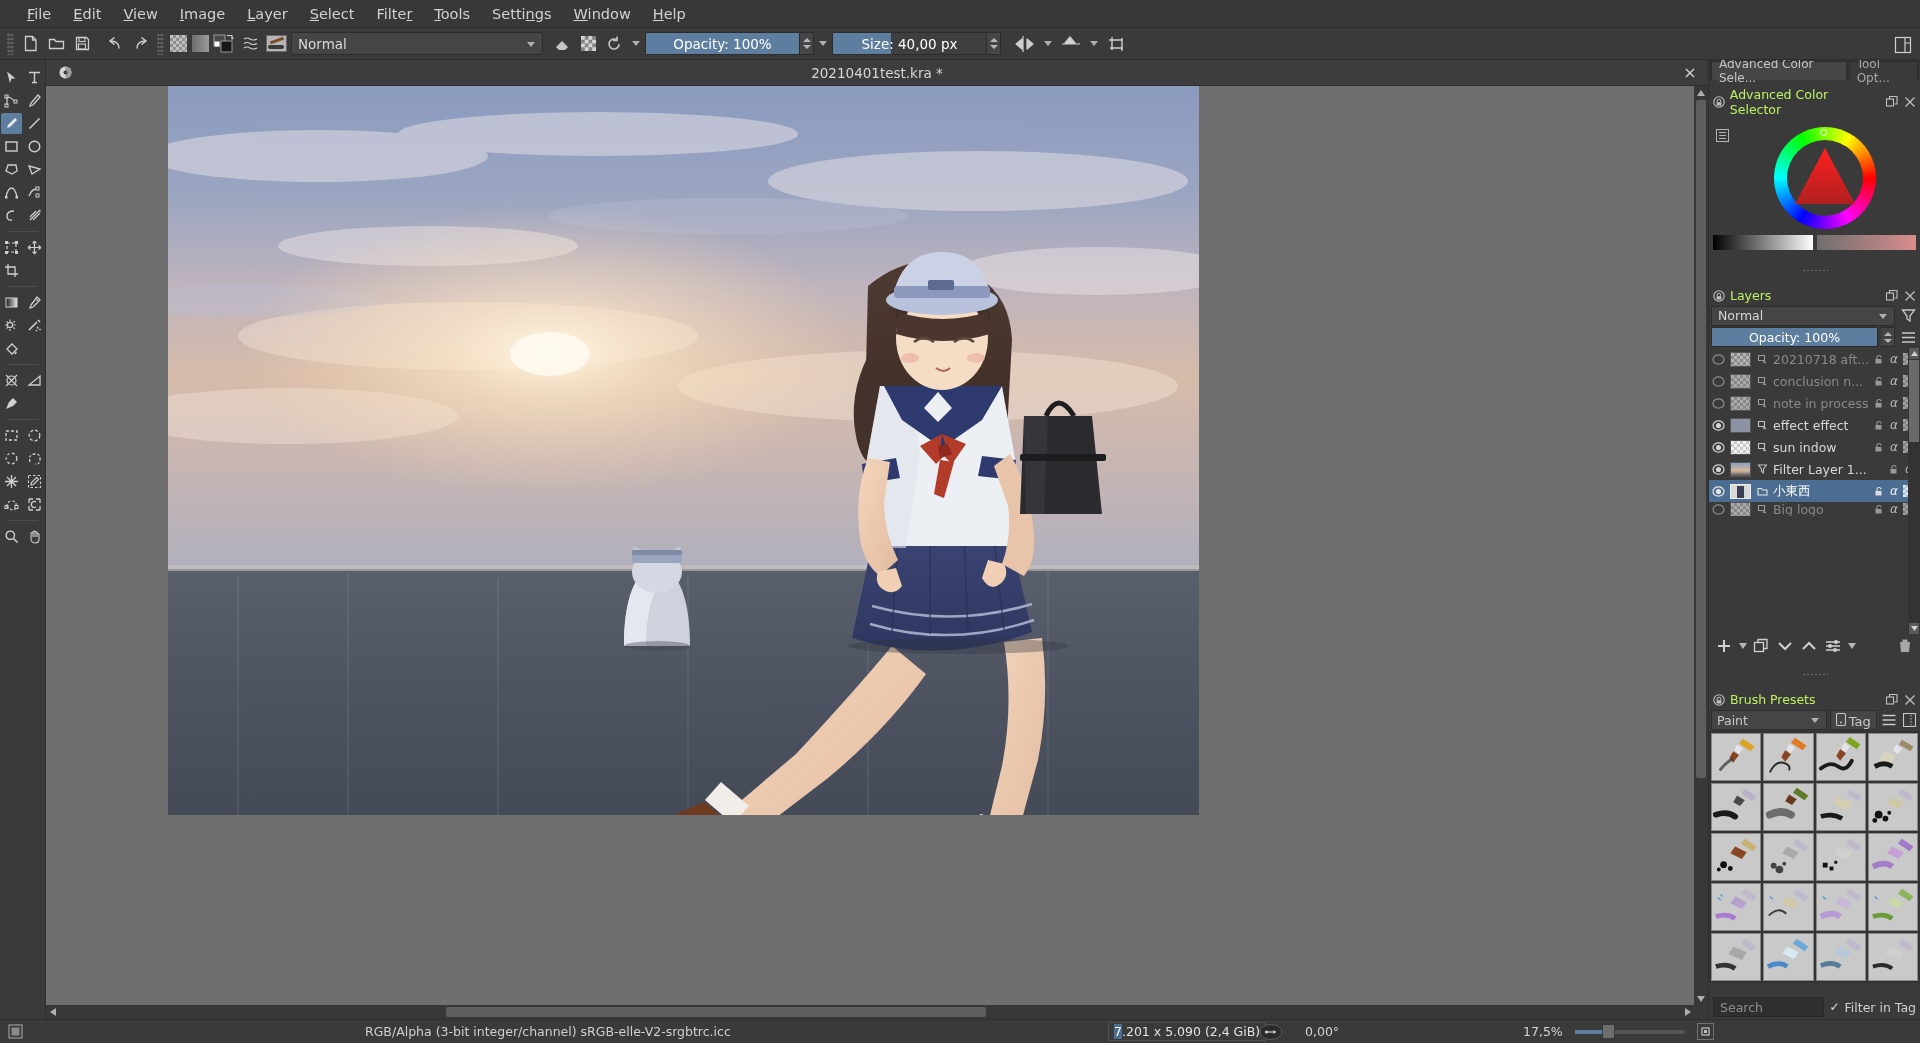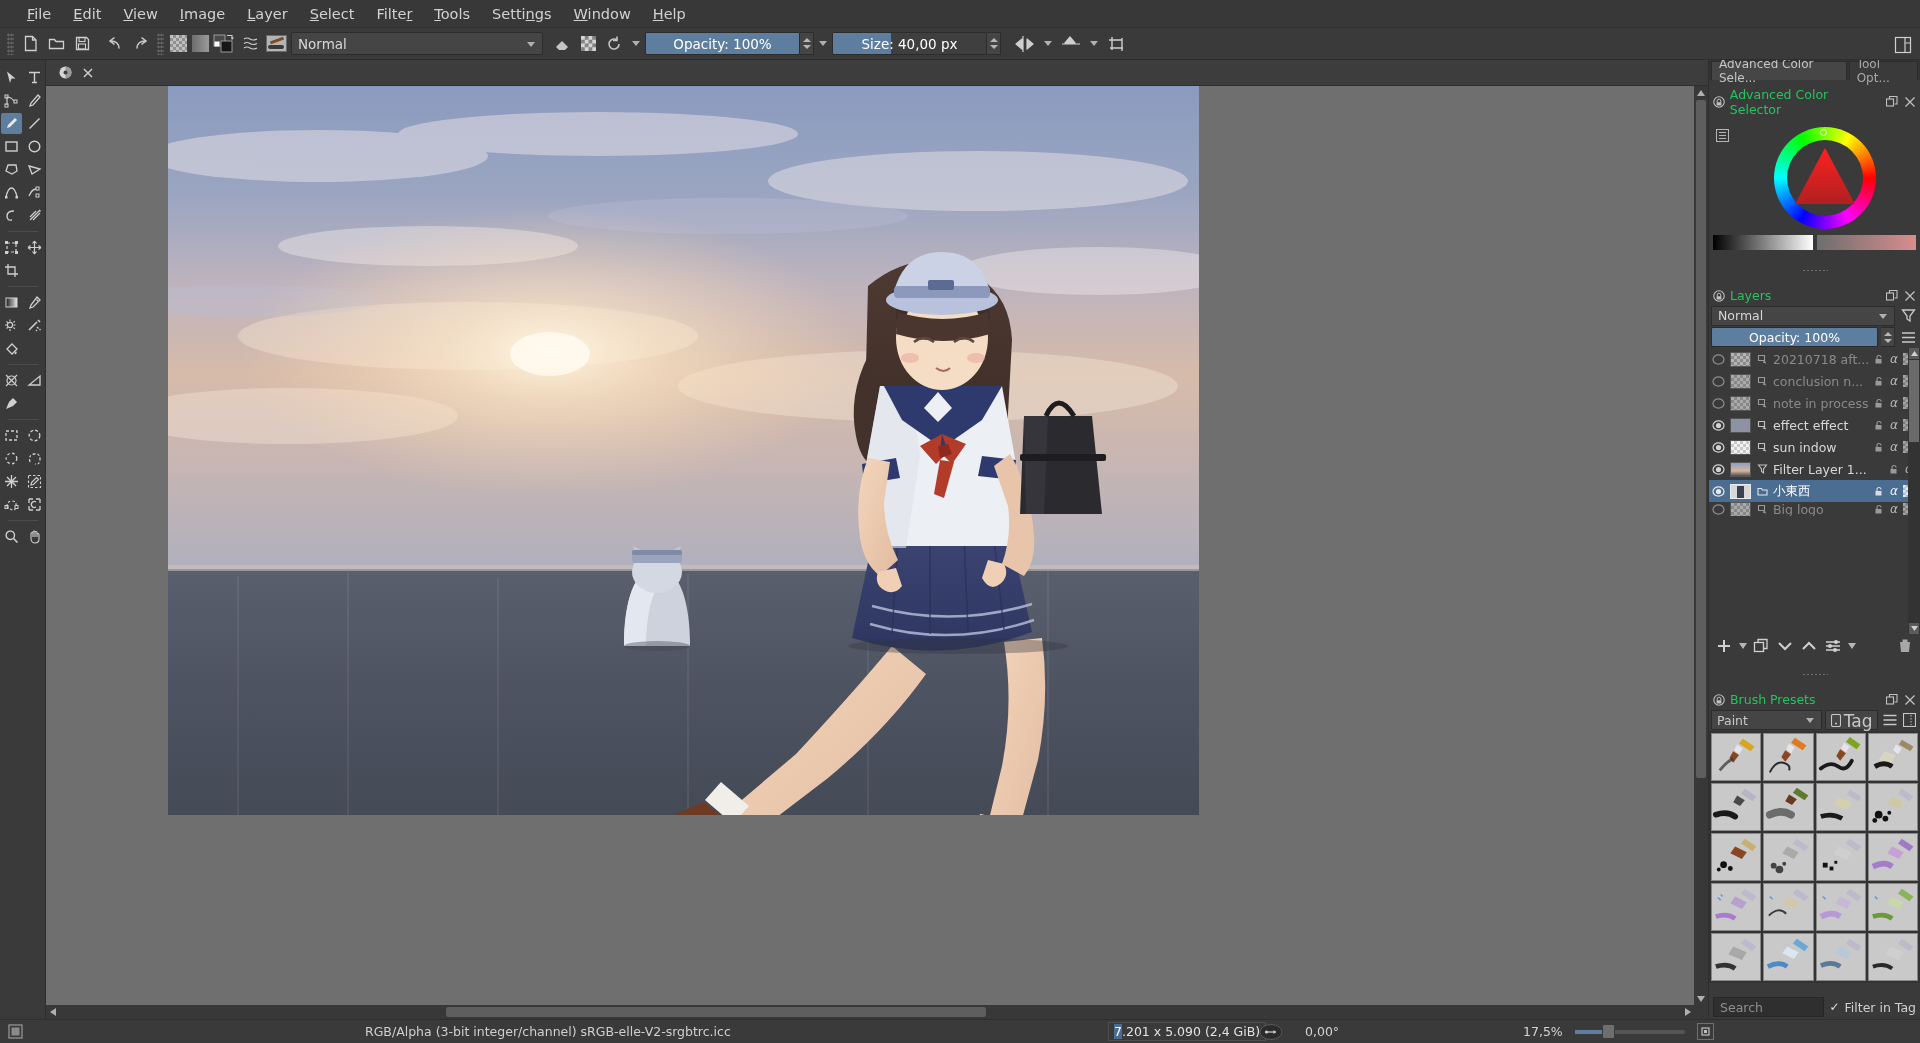--- a/index.html
+++ b/index.html
@@ -116,21 +116,21 @@
     display: flex; flex-direction: column; border-left: 1px solid #2e2e2e; gap: 12px; }
   .dock-tabs { height: 20px; display: flex; align-items: flex-end; flex: 0 0 20px;
     background: #333333; padding-left: 2px; }
   .dock-tab { height: 19px; padding: 0 7px; display: flex; align-items: center;
     font-size: 12px; color: #c6c6c6; background: #464646; margin-right: 2px;
     border: 1px solid #2c2c2c; border-bottom: none; cursor: default; }
   .dock-tab.inactive { background: #3a3a3a; color: #a8a8a8; }
 
   .dock-head { height: 19px; display: flex; align-items: center; flex: 0 0 19px;
     background: #3a3a3a; padding: 0 3px; gap: 4px; }
-  .dock-head .title { flex: 1 1 auto; font-size: 12.5px; color: #22c55e; }
+  .dock-head .title { flex: 1 1 auto; font-size: 12.5px; color: #bef264; }
   .dock-head .hicon { width: 14px; height: 14px; display:flex; align-items:center;
     justify-content:center; cursor: default; }
 
   
   .acs-body { flex: 0 0 auto; background: #3a3a3a; padding: 2px 3px 0; }
   .wheel-row { display:flex; }
   .wheel-left { width: 20px; display:flex; flex-direction: column; align-items:center; padding-top:4px;}
   .wheel-box { flex:1 1 auto; display:flex; justify-content:center; padding: 2px 0 4px; }
   .color-wheel { width: 102px; height: 102px; border-radius: 50%; position: relative;
     background: conic-gradient(from 90deg,
@@ -191,21 +191,21 @@
     padding: 0 4px; flex: 0 0 24px; }
   .lbtn { width: 22px; height: 20px; display:flex; align-items:center;
     justify-content:center; border-radius:2px; cursor: default; }
 
   
   .brush-dock { flex: 0 0 auto; display:flex; flex-direction: column; }
   .bp-filter-row { height: 22px; display:flex; align-items:center; gap: 3px; padding: 0 2px; }
   .bp-combo { width: 118px; height: 20px; background: #454545; border: 1px solid #2c2c2c;
     display:flex; align-items:center; padding: 0 5px; font-size: 12.5px; position: relative; }
   .tag-btn { height: 20px; background: #454545; border: 1px solid #2c2c2c;
-    display:flex; align-items:flex-start; gap: 3px; padding: 0 5px; font-size: 17px;
+    display:flex; align-items:flex-end; gap: 3px; padding: 0 5px; font-size: 13px;
     cursor: default; }
   .bp-grid { display: grid; grid-template-columns: repeat(4, 1fr); gap: 2px;
     padding: 2px; background: #333; }
   .bp-cell { height: 48px; background: #c9c9c9; position: relative; overflow: hidden;
     cursor: default; border: 1px solid #888; }
   .bp-search-row { height: 24px; display:flex; align-items:center; gap: 5px;
     padding: 0 4px; flex: 0 0 24px; margin-top: 12px; }
   .bp-search { flex: 1 1 auto; height: 20px; background: #2f2f2f; border: 1px solid #282828;
     display:flex; align-items:center; padding: 0 6px; font-size: 12.5px; color: #8e8e8e; }
   .bp-filter-tag { display:flex; align-items:center; gap: 4px; font-size: 12.5px;
@@ -645,20 +645,21 @@
 
     <div class="canvas-area">
       <div class="doc-tabbar">
         <div class="doc-icon">
           <svg width="15" height="15" viewBox="0 0 15 15">
               <circle cx="7.5" cy="7.5" r="6" fill="#d6d6d6"></circle>
               <path d="M7.5 1.5a6 6 0 0 1 0 12z" fill="#9a9a9a"></path>
               <circle cx="7.5" cy="7.5" r="2" fill="#3d3d3d"></circle>
             </svg>
         </div>
+        <div class="doc-title">20210401test.kra *</div>
         <div class="doc-close">×</div>
       </div>
 
       <div class="canvas-wrap">
         <div class="canvas-scroll">
           <div class="artwork">
             <svg width="1031" height="729" viewBox="0 0 1031 729" preserveAspectRatio="none" style="display:block">
               <defs>
                 <linearGradient id="skyg" x1="0" y1="0" x2="0" y2="1">
                   <stop offset="0" stop-color="#8b9bbf"></stop>

